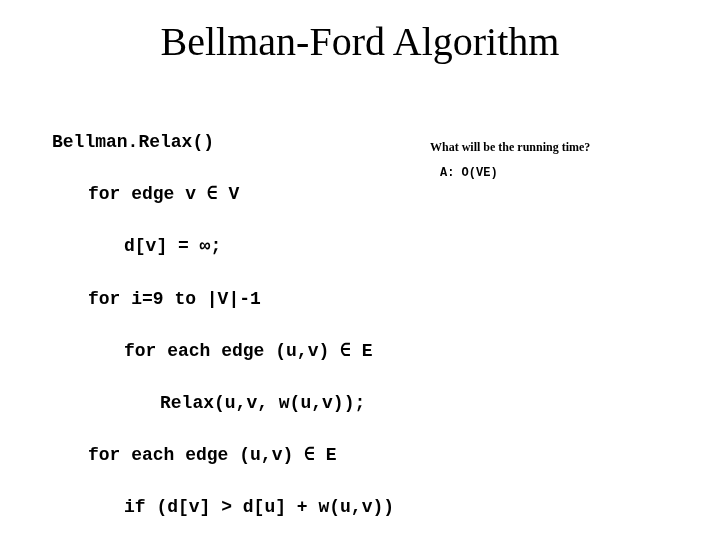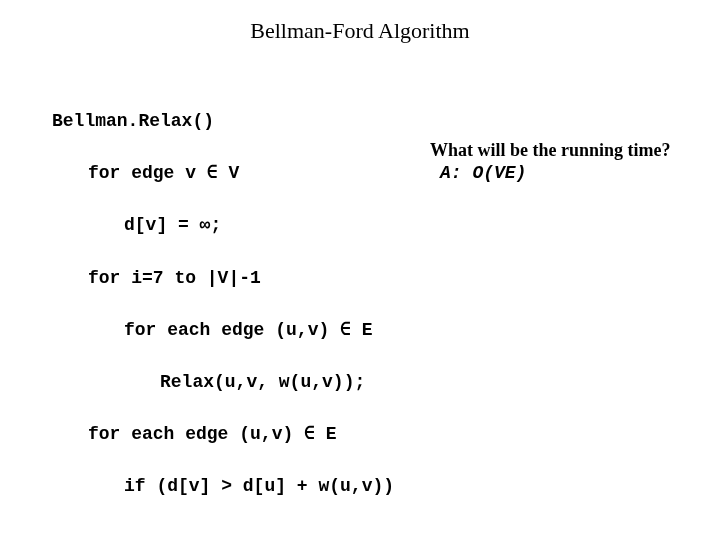--- a/index.html
+++ b/index.html
@@ -12,21 +12,21 @@
     color: #000;
   }
   .slide {
     width: 720px;
     height: 540px;
     position: relative;
     box-sizing: border-box;
   }
   .title {
     text-align: center;
-    font-size: 22px;
+    font-size: 40px;
     padding-top: 18px;
     padding-bottom: 10px;
   }
   .content {
     position: relative;
     padding-left: 52px;
     padding-top: 28px;
   }
   .code {
     font-family: "Courier New", Courier, monospace;
@@ -35,46 +35,45 @@
     line-height: 1.45;
     white-space: pre;
   }
   .ind1 { padding-left: 36px; }
   .ind2 { padding-left: 72px; }
   .ind3 { padding-left: 108px; }
   .question-box {
     position: absolute;
     left: 430px;
     top: 140px;
-    font-size: 18px;
+    font-size: 12px;
   }
   .question-text {
     font-family: "Times New Roman", Times, serif;
     font-weight: bold;
   }
   .answer-text {
     font-family: "Courier New", Courier, monospace;
     font-weight: bold;
     padding-left: 10px;
-    margin-top: 2px;
-    font-style: italic;
+    margin-top: 11px;
   }
 </style>
 </head>
 <body>
 
 <div class="slide">
   <div class="title">Bellman-Ford Algorithm</div>
 
   <div class="content">
     <div class="code">
 <div>Bellman.Relax()</div>
 <div class="ind1">for edge v ∈ V</div>
 <div class="ind2">d[v] = ∞;</div>
-<div class="ind1">for i=7 to |V|-1</div>
+<div class="ind1">for i=9 to |V|-1</div>
 <div class="ind2">for each edge (u,v) ∈ E</div>
 <div class="ind3">Relax(u,v, w(u,v));</div>
 <div class="ind1">for each edge (u,v) ∈ E</div>
 <div class="ind2">if (d[v] &gt; d[u] + w(u,v))</div>
 
     </div>
   </div>
 
   <div class="question-box">
     <div class="question-text">What will be the running time?</div>

